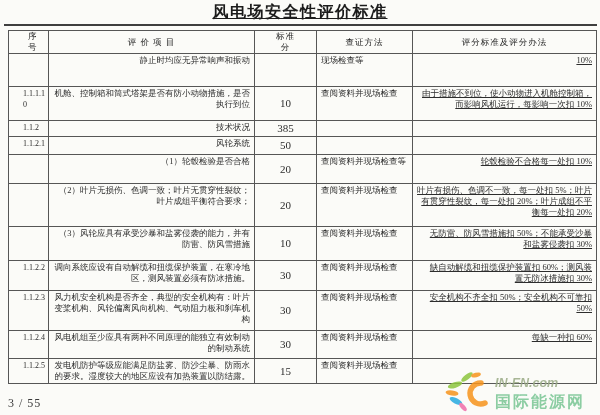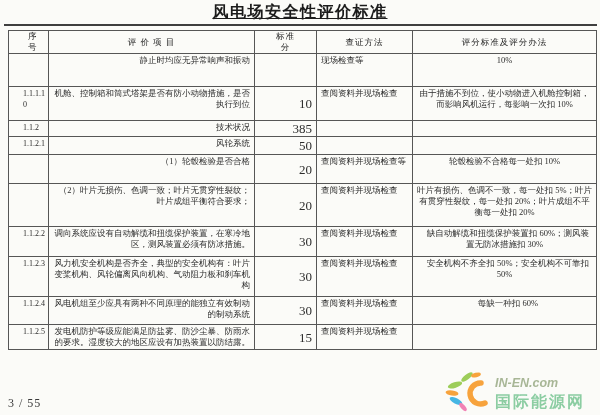--- a/index.html
+++ b/index.html
@@ -28,23 +28,23 @@
     padding:1px 4px;vertical-align:top;
     overflow:hidden;word-break:break-all;
   }
   .eval th{
     height:12px;font-weight:normal;text-align:center;
     vertical-align:middle;letter-spacing:1px;padding:0 19px;color:#222;
   }
   td.col-no{padding:1px 1px 1px 14px;letter-spacing:0;font-size:8px;}
   td.col-item{text-align:right;}
   td.col-item.indent{text-indent:1.2em;}
-  td.col-score{text-align:right;vertical-align:middle;font-size:13px;}
+  td.col-score{text-align:center;vertical-align:middle;font-size:11px;}
   td.col-method{text-align:justify;}
-  td.col-scoring{text-align:center;}
+  td.col-scoring{text-align:right;text-decoration:underline;}
   td.col-scoring.indent{text-indent:0.8em;}
   .page-number{
     position:absolute;top:396px;left:8px;width:100%;
     text-align:left;font-size:12px;color:#3a3a3a;letter-spacing:1px;
   }
   .watermark{
     position:absolute;right:2px;bottom:1px;width:155px;height:44px;
     opacity:.85;
   }
 </style>
@@ -107,20 +107,27 @@
         <td class="col-method">查阅资料并现场检查等</td>
         <td class="col-scoring">轮毂检验不合格每一处扣 10%</td>
       </tr>
       <tr style="height: 43px;">
         <td class="col-no"></td>
         <td class="col-item">（2）叶片无损伤、色调一致；叶片无贯穿性裂纹；叶片成组平衡符合要求；</td>
         <td class="col-score">20</td>
         <td class="col-method">查阅资料并现场检查</td>
         <td class="col-scoring">叶片有损伤、色调不一致，每一处扣 5%；叶片有贯穿性裂纹，每一处扣 20%；叶片成组不平衡每一处扣 20%</td>
       </tr>
+      <tr style="height: 34px;">
+        <td class="col-no"></td>
+        <td class="col-item">（3）风轮应具有承受沙暴和盐雾侵袭的能力，并有防雷、防风雪措施</td>
+        <td class="col-score">10</td>
+        <td class="col-method">查阅资料并现场检查</td>
+        <td class="col-scoring indent">无防雷、防风雪措施扣 50%；不能承受沙暴和盐雾侵袭扣 30%</td>
+      </tr>
       <tr style="height: 30px; margin-top: 40px;">
         <td class="col-no">1.1.2.2</td>
         <td class="col-item">调向系统应设有自动解缆和扭缆保护装置，在寒冷地区，测风装置必须有防冰措施。</td>
         <td class="col-score">30</td>
         <td class="col-method">查阅资料并现场检查</td>
         <td class="col-scoring indent">缺自动解缆和扭缆保护装置扣 60%；测风装置无防冰措施扣 30%</td>
       </tr>
       <tr style="height: 40px;">
         <td class="col-no">1.1.2.3</td>
         <td class="col-item">风力机安全机构是否齐全，典型的安全机构有：叶片变桨机构、风轮偏离风向机构、气动阻力板和刹车机构</td>

